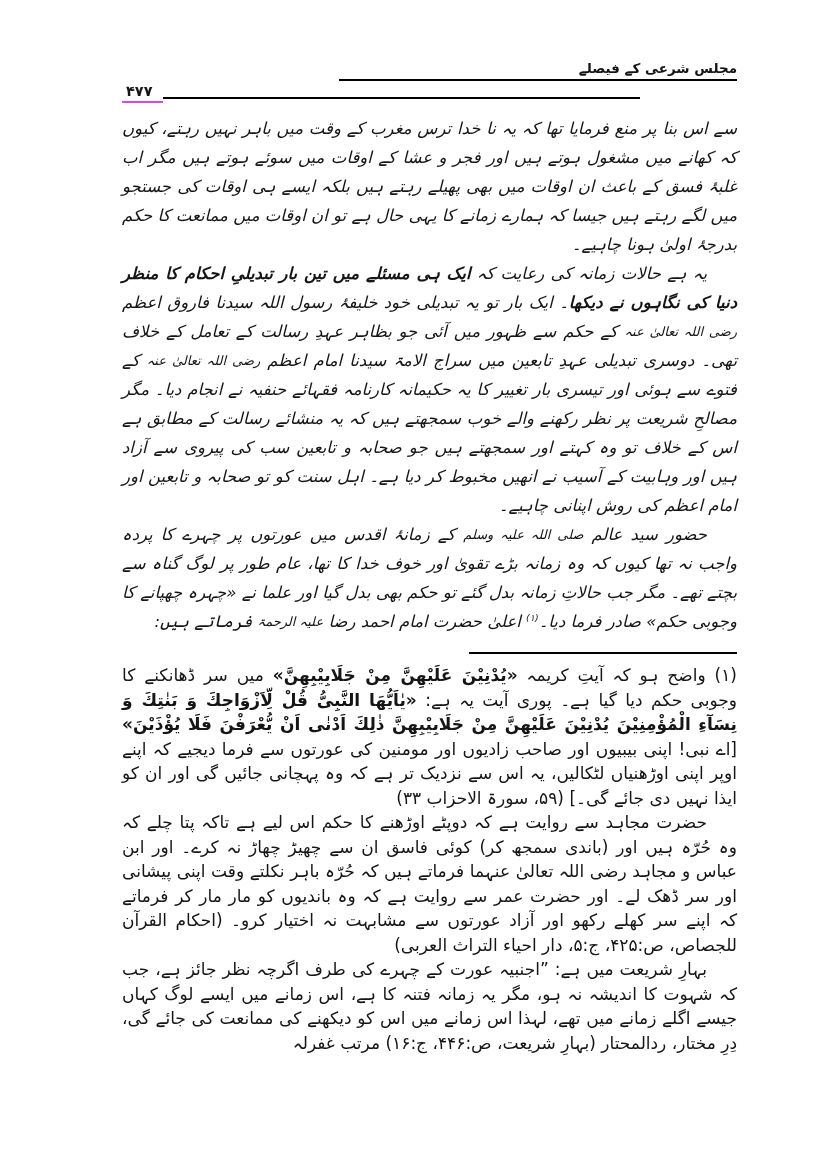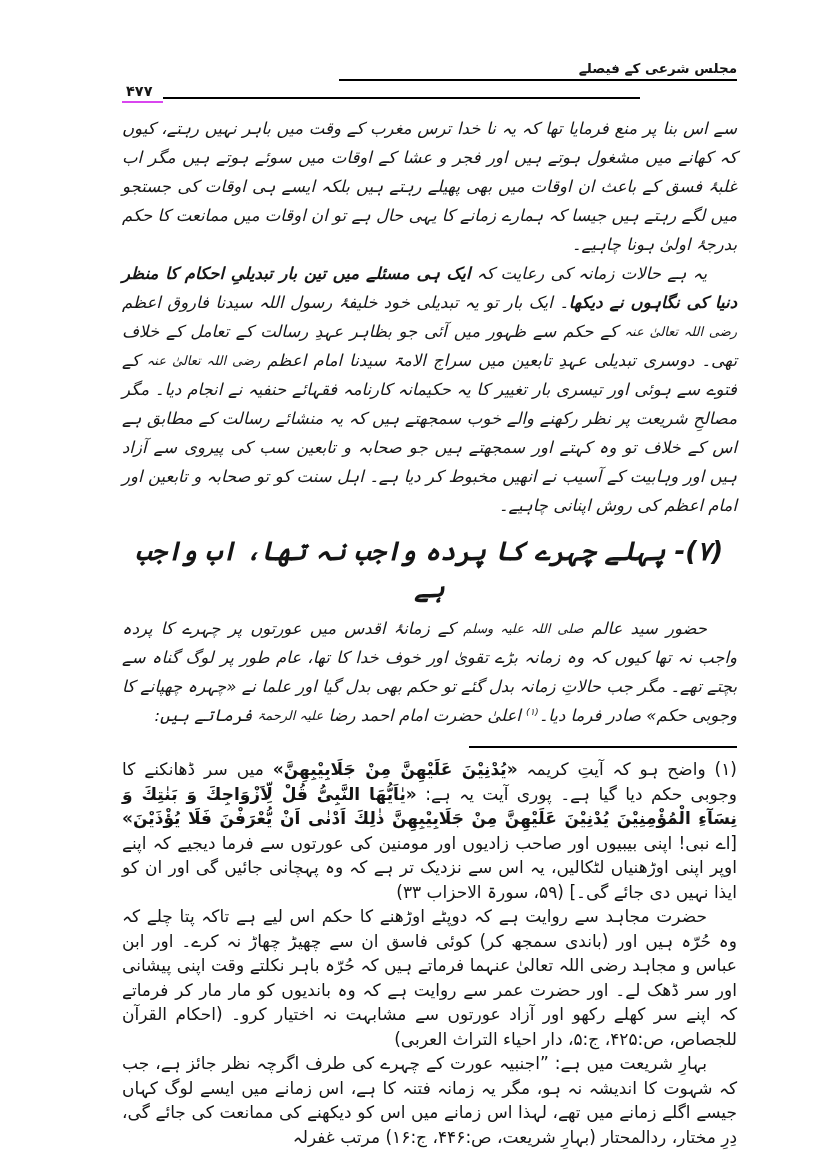--- a/index.html
+++ b/index.html
@@ -109,21 +109,20 @@
   </header>
 
   <main class="body-text">
     <p>سے اس بنا پر منع فرمایا تھا کہ یہ نا خدا ترس مغرب کے وقت میں باہر نہیں رہتے، کیوں کہ کھانے میں مشغول ہوتے ہیں اور فجر و عشا کے اوقات میں سوئے ہوتے ہیں مگر اب غلبۂ فسق کے باعث ان اوقات میں بھی پھیلے رہتے ہیں بلکہ ایسے ہی اوقات کی جستجو میں لگے رہتے ہیں جیسا کہ ہمارے زمانے کا یہی حال ہے تو ان اوقات میں ممانعت کا حکم بدرجۂ اولیٰ ہونا چاہیے۔</p>
 
 
     <p class="indent">
       <span>یہ ہے حالات زمانہ کی رعایت کہ </span><span class="bold">ایک ہی مسئلے میں تین بار تبدیلیِ احکام کا منظر دنیا کی نگاہوں نے دیکھا</span><span>۔ ایک بار تو یہ تبدیلی خود خلیفۂ رسول اللہ سیدنا فاروق اعظم </span><span class="honorific">رضی اللہ تعالیٰ عنہ</span><span> کے حکم سے ظہور میں آئی جو بظاہر عہدِ رسالت کے تعامل کے خلاف تھی۔ دوسری تبدیلی عہدِ تابعین میں سراج الامۃ سیدنا امام اعظم </span><span class="honorific">رضی اللہ تعالیٰ عنہ</span><span> کے فتوے سے ہوئی اور تیسری بار تغییر کا یہ حکیمانہ کارنامہ فقہائے حنفیہ نے انجام دیا۔ مگر مصالحِ شریعت پر نظر رکھنے والے خوب سمجھتے ہیں کہ یہ منشائے رسالت کے مطابق ہے اس کے خلاف تو وہ کہتے اور سمجھتے ہیں جو صحابہ و تابعین سب کی پیروی سے آزاد ہیں اور وہابیت کے آسیب نے انھیں مخبوط کر دیا ہے۔ اہل سنت کو تو صحابہ و تابعین اور امام اعظم کی روش اپنانی چاہیے۔</span>
     </p>
 
-    <h2 class="heading">(۷)- پہلے چہرے کا پردہ واجب نہ تھا، اب واجب ہے</h2>
 
     <p class="indent">
       <span>حضور سید عالم </span><span class="honorific">صلی اللہ علیہ وسلم</span><span> کے زمانۂ اقدس میں عورتوں پر چہرے کا پردہ واجب نہ تھا کیوں کہ وہ زمانہ بڑے تقویٰ اور خوف خدا کا تھا، عام طور پر لوگ گناہ سے بچتے تھے۔ مگر جب حالاتِ زمانہ بدل گئے تو حکم بھی بدل گیا اور علما نے «چہرہ چھپانے کا وجوبی حکم» صادر فرما دیا۔</span><span class="fn-marker">(۱)</span><span> اعلیٰ حضرت امام احمد رضا </span><span class="honorific">علیہ الرحمۃ</span><span> فرماتے ہیں:</span>
     </p>
   </main>
 
   <div class="fn-sep"></div>
 
   <section class="footnote">
     <p>

